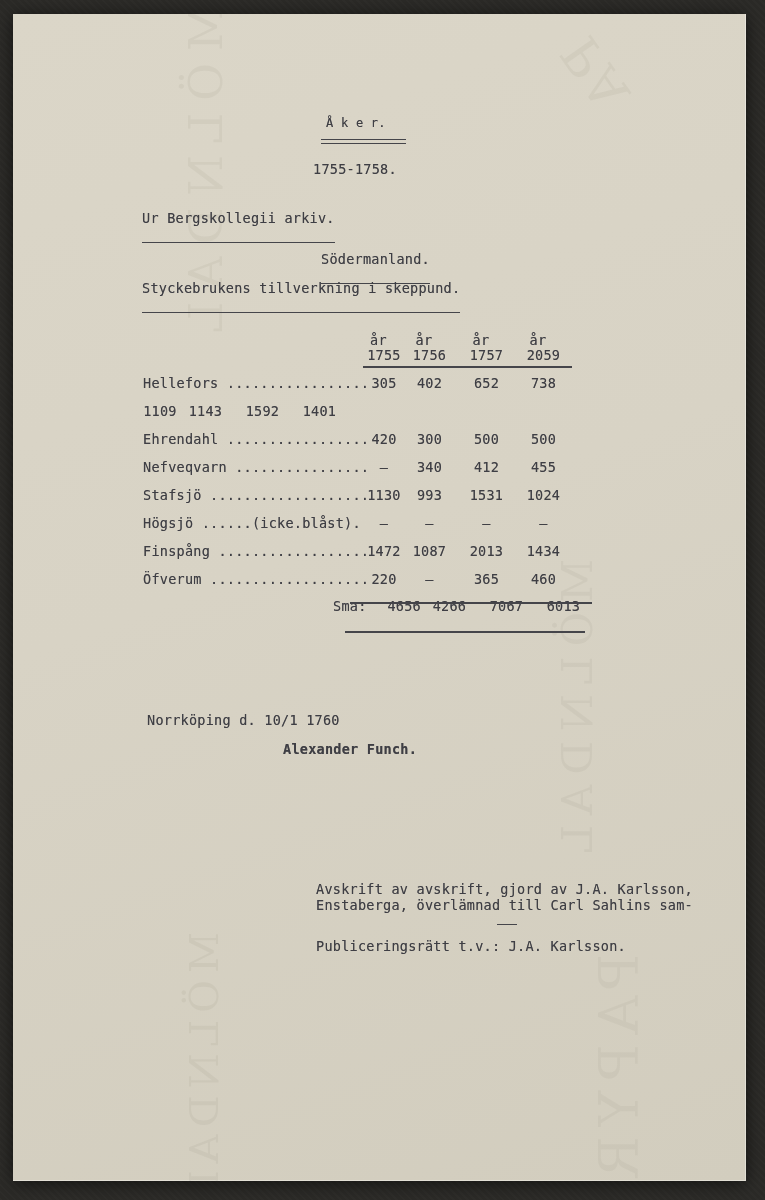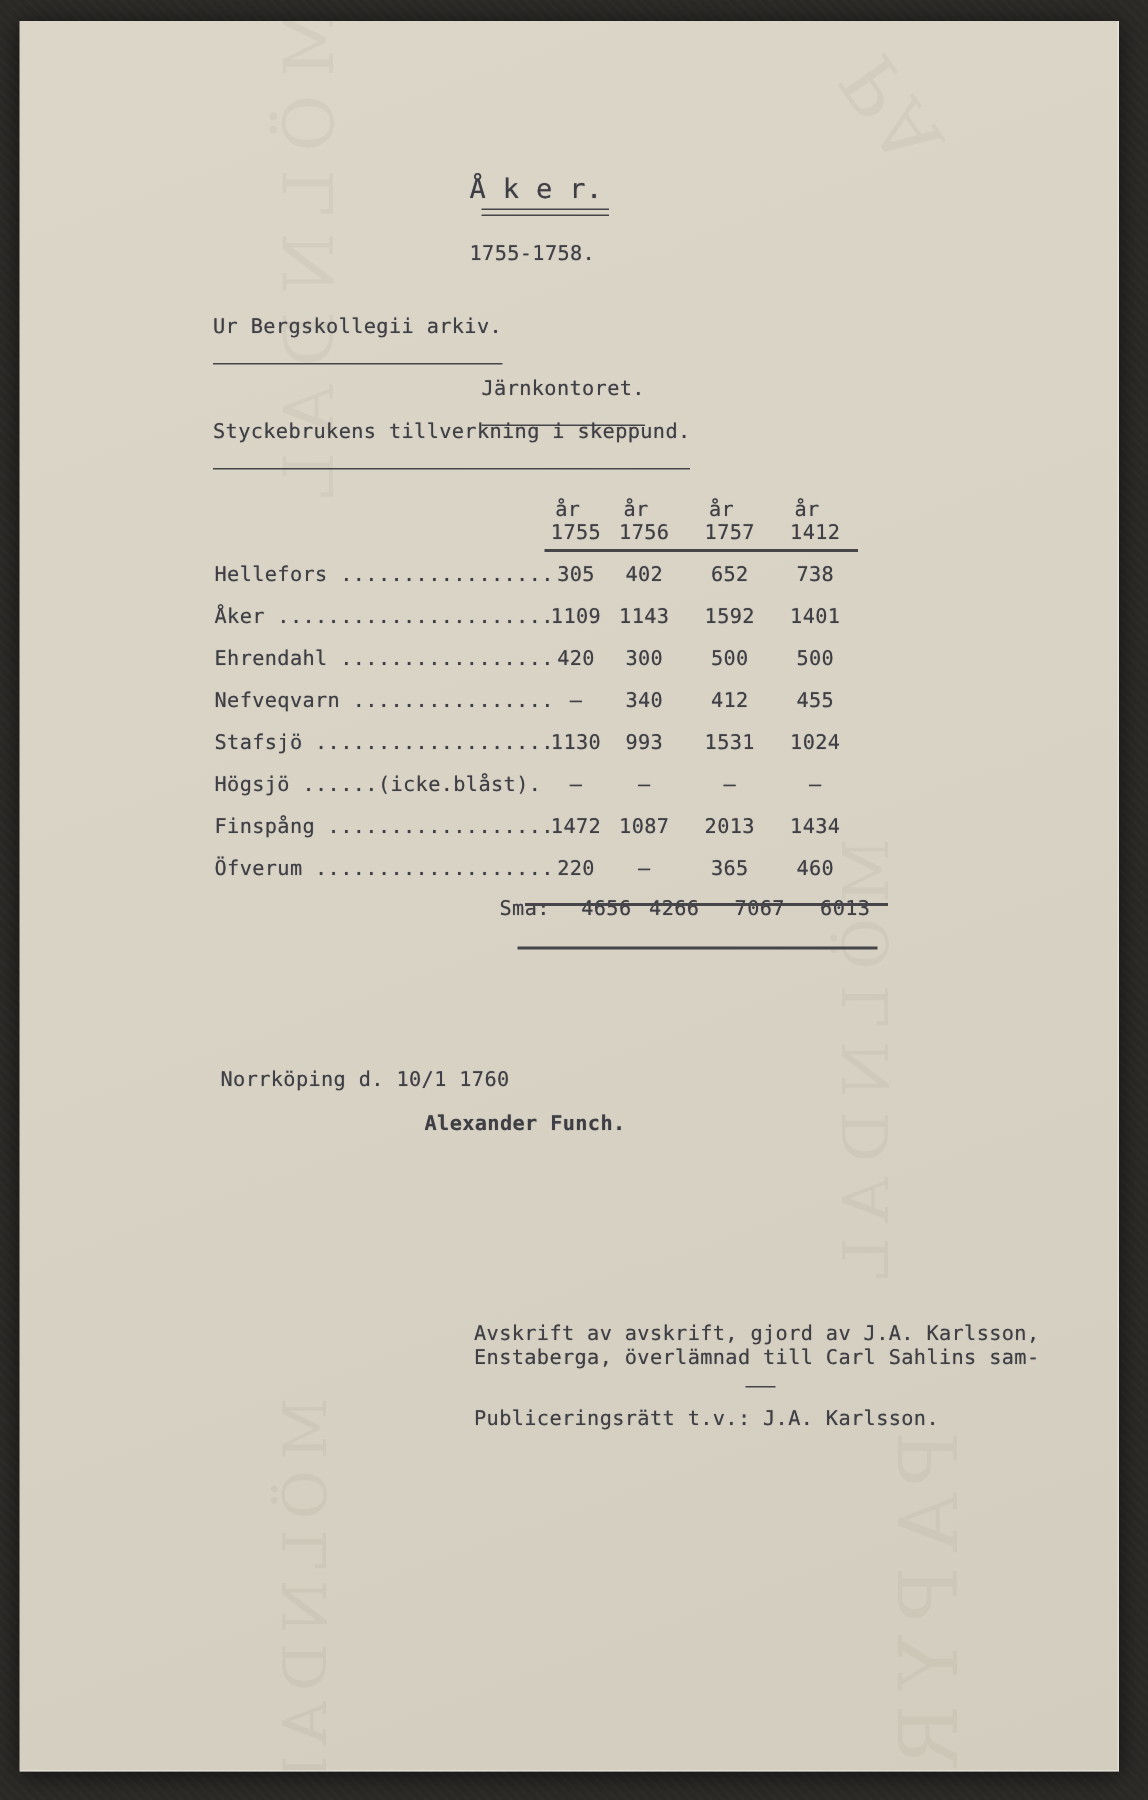--- a/index.html
+++ b/index.html
@@ -14,21 +14,21 @@
     background:linear-gradient(160deg,#dbd6c8 0%,#d8d3c5 45%,#d2cdbe 100%);
     box-shadow:0 2px 16px rgba(0,0,0,0.6), inset -1px -1px 0 rgba(255,255,255,0.35);
     overflow:hidden;
     color:#3e3e44;
     font-size:13.5px;letter-spacing:0.25px;
     text-shadow:0 0 0.6px rgba(62,62,68,0.55);
   }
   .abs{position:absolute;}
   .ul{border-bottom:1.5px solid #45454a;padding-bottom:16px;}
 
-  .title{left:300px;top:102px;font-size:18px;}
+  .title{left:313px;top:102px;font-size:12px;}
   .title-rule{left:308px;top:125px;width:85px;height:3px;border-top:1.5px solid #45454a;border-bottom:1.5px solid #45454a;}
   .subtitle{left:300px;top:147px;}
   .source{left:129px;top:196px;}
   .region{left:308px;top:237px;}
   .caption{left:129px;top:266px;}
 
   .table{position:absolute;left:130px;top:319px;width:470px;}
   .hrow{display:flex;height:15px;line-height:15px;}
   .trow{display:flex;height:28px;line-height:28px;}
   .tname{width:224px;white-space:pre;}
@@ -71,50 +71,49 @@
   <div class="wm wm1">MÖLNDAL</div>
   <div class="wm wm2">MÖLNDAL</div>
   <div class="wm wm3">MÖLNDAL</div>
   <div class="wm wm4">PAPYRUS</div>
   <div class="wm wm5">PA</div>
 
   <div class="abs title">Å k e r.</div>
   <div class="abs title-rule"></div>
   <div class="abs subtitle">1755-1758.</div>
   <div class="abs source ul">Ur Bergskollegii arkiv.</div>
-  <div class="abs region ul">Järnkontoret.</div>
+  <div class="abs region ul">Södermanland.</div>
   <div class="abs caption ul">Styckebrukens tillverkning i skeppund.</div>
 
   <div class="table">
     <div class="hrow ar">
       <div class="tname"></div>
       <div class="cell c1">år</div>
       <div class="cell">år</div>
       <div class="cell">år</div>
       <div class="cell">år</div>
     </div>
     <div class="hrow">
       <div class="tname"></div>
       <div class="cell c1">1755</div>
       <div class="cell">1756</div>
       <div class="cell">1757</div>
-      <div class="cell">1412</div>
+      <div class="cell">2059</div>
     </div>
     <div class="hline"></div>
 
     <div class="rows">
       <div class="trow">
         <div class="tname"><span>Hellefors</span><span> .................</span><span></span></div>
         <div class="cell c1">305</div>
         <div class="cell">402</div>
         <div class="cell">652</div>
         <div class="cell">738</div>
       </div>
       <div class="trow">
-        <div class="tname"><span>Åker</span><span> ......................</span><span></span></div>
         <div class="cell c1">1109</div>
         <div class="cell">1143</div>
         <div class="cell">1592</div>
         <div class="cell">1401</div>
       </div>
       <div class="trow">
         <div class="tname"><span>Ehrendahl</span><span> .................</span><span></span></div>
         <div class="cell c1">420</div>
         <div class="cell">300</div>
         <div class="cell">500</div>

